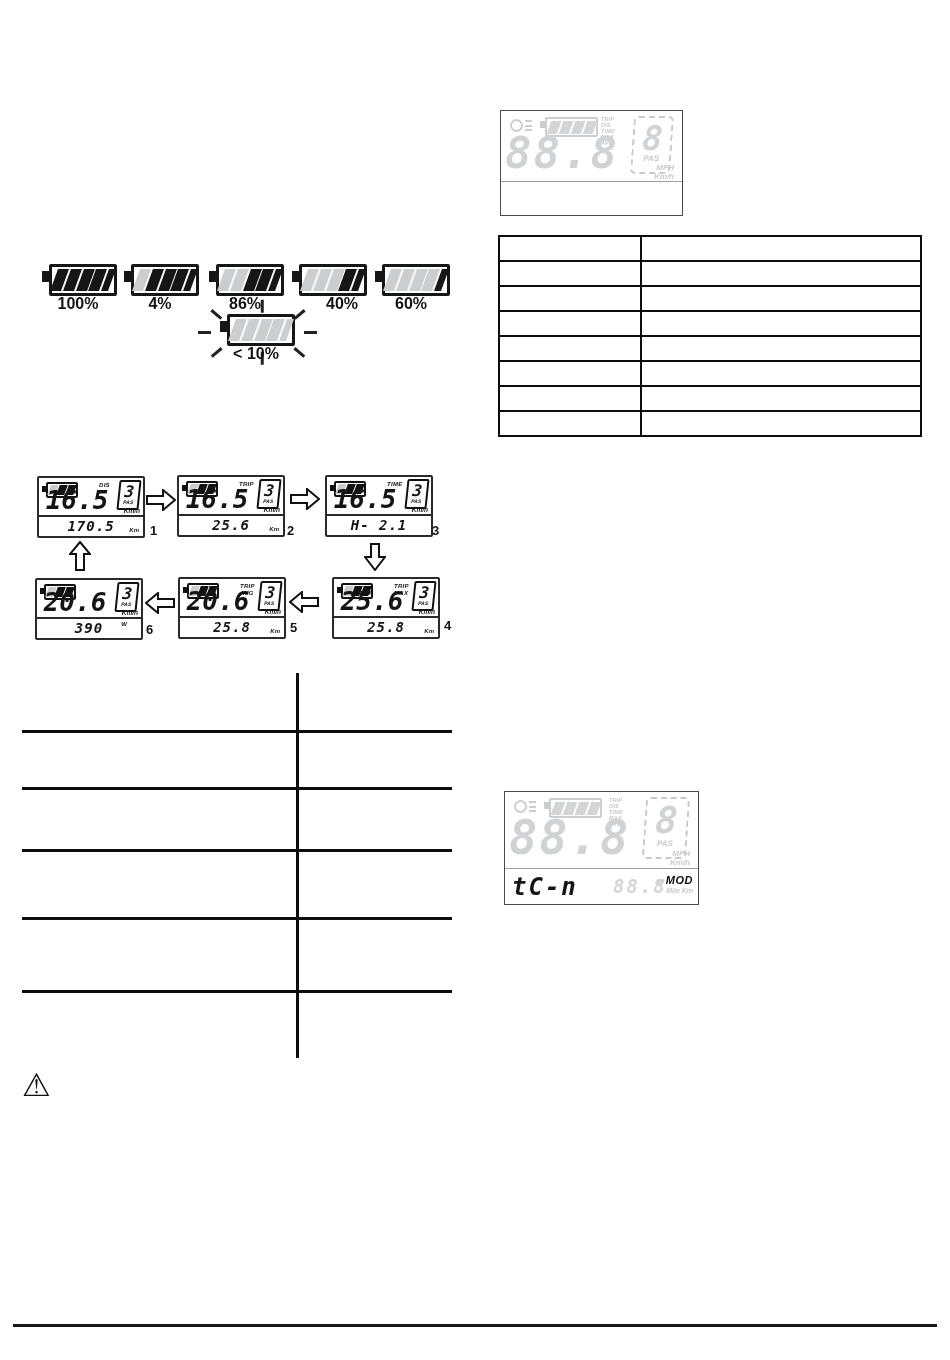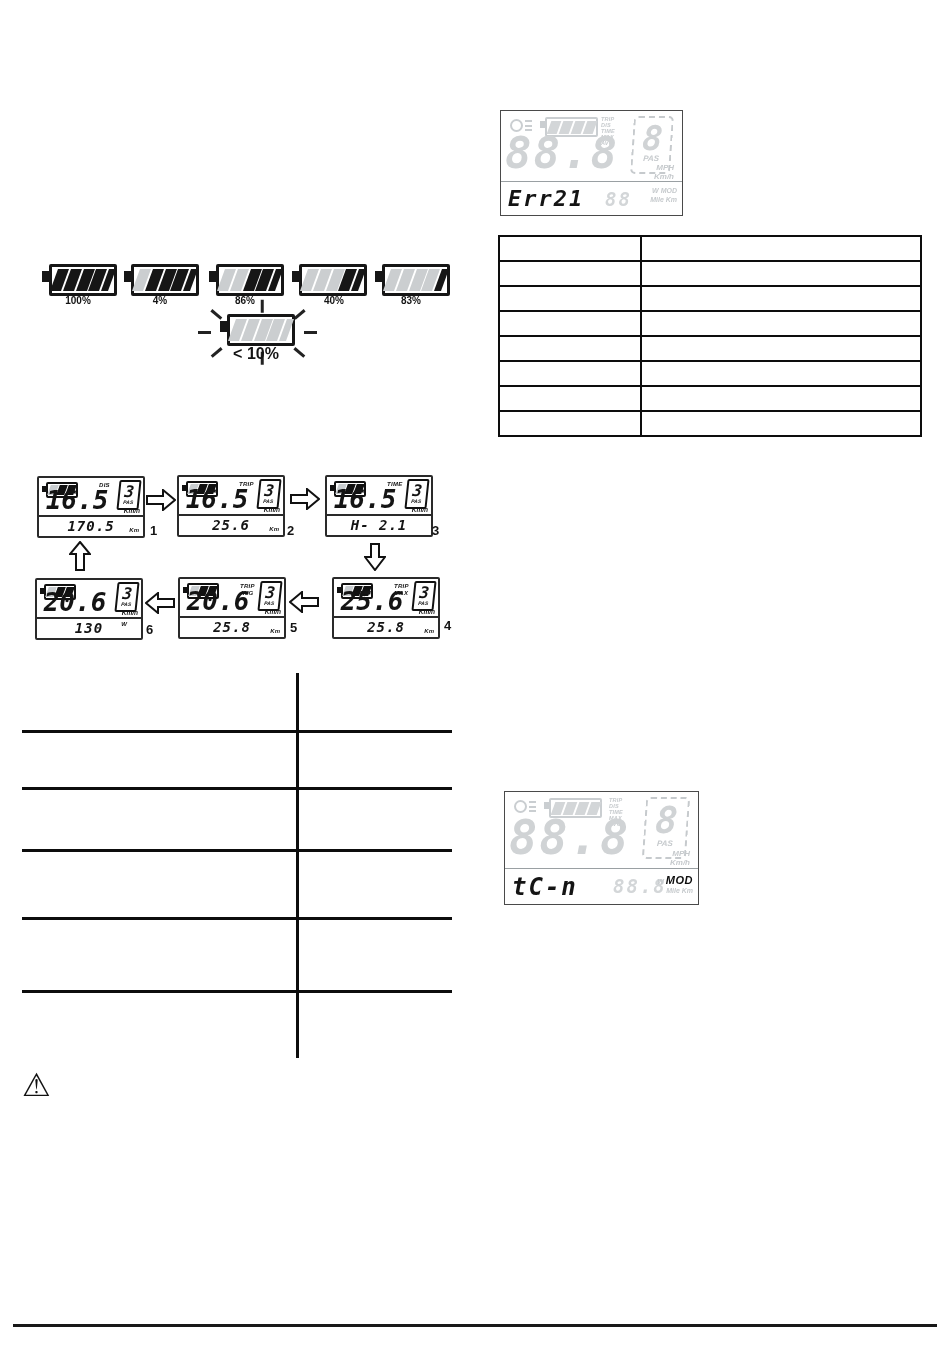--- a/index.html
+++ b/index.html
@@ -8,21 +8,21 @@
   
   .bat{position:absolute;width:58px;height:22px;border:3px solid #161616;border-radius:2px;display:flex;gap:2px;padding:2px;background:#fff;}
   .bat::before{content:"";position:absolute;left:-10px;top:4px;width:8px;height:11px;background:#161616;}
   .bat .seg{flex:1;background:#cbced0;transform:skewX(-20deg);}
   .bat .tip{width:7px;background:#cbced0;transform:skewX(-20deg);}
   .bat[data-fill="4"] .seg{background:#161616;}
   .bat[data-fill="3"] .seg:nth-of-type(n+2){background:#161616;}
   .bat[data-fill="2"] .seg:nth-of-type(n+3){background:#161616;}
   .bat[data-fill="1"] .seg:nth-of-type(4){background:#161616;}
   .bat:not([data-fill="none"]) .tip{background:#161616;}
-  .batlabel{position:absolute;font-weight:bold;font-size:10px;width:70px;text-align:center;}
+  .batlabel{position:absolute;font-weight:bold;font-size:16px;width:70px;text-align:center;}
   .ray{position:absolute;width:13px;height:2.5px;background:#222;}
 
   
   .lcd{position:absolute;width:104px;height:58px;border:2.5px solid #2a2a2a;border-radius:2px;background:#fff;}
   .lcd-top{position:relative;height:37px;}
   .lcd-bot{position:relative;height:18.5px;border-top:2px solid #2a2a2a;display:flex;align-items:center;justify-content:center;}
   .mbat{position:absolute;left:7px;top:4px;width:26px;height:10px;border:2px solid #111;border-radius:2px;display:flex;gap:1px;padding:1px;}
   .mbat::before{content:"";position:absolute;left:-6px;top:2px;width:4px;height:6px;background:#111;}
   .mbat i{flex:1;background:#111;transform:skewX(-20deg);}
   .mbat i:first-child{background:#c9cdd0;}
@@ -108,30 +108,30 @@
       </div>
     <span class="batlabel" style="left:210px;top:295px">86%</span>
 
     <div class="bat" style="left:299px;top:264px" data-fill="1">
         <i class="seg"></i>
         <i class="seg"></i>
         <i class="seg"></i>
         <i class="seg"></i>
         <i class="tip"></i>
       </div>
-    <span class="batlabel" style="left:299px;top:295px">40%</span>
+    <span class="batlabel" style="left:307px;top:295px">40%</span>
 
     <div class="bat" style="left:382px;top:264px" data-fill="0">
         <i class="seg"></i>
         <i class="seg"></i>
         <i class="seg"></i>
         <i class="seg"></i>
         <i class="tip"></i>
       </div>
-    <span class="batlabel" style="left:376px;top:295px">83%</span>
+    <span class="batlabel" style="left:376px;top:295px">60%</span>
 
     <div style="position:absolute;left:200px;top:304px;width:116px;height:60px">
       <i class="ray" style="left:10px;top:9px;transform:rotate(40deg)"></i>
       <i class="ray" style="left:56px;top:1px;transform:rotate(90deg)"></i>
       <i class="ray" style="left:93px;top:9px;transform:rotate(-40deg)"></i>
       <i class="ray" style="left:-2px;top:27px"></i>
       <i class="ray" style="left:104px;top:27px"></i>
       <i class="ray" style="left:10px;top:47px;transform:rotate(-40deg)"></i>
       <i class="ray" style="left:56px;top:53px;transform:rotate(90deg)"></i>
       <i class="ray" style="left:93px;top:47px;transform:rotate(40deg)"></i>
@@ -285,21 +285,21 @@
             <b></b>
           </span>
         <span class="speed">20.6</span>
         <span class="pasbox">
             <b class="pasnum">3</b>
             <b class="paslbl">PAS</b>
           </span>
         <span class="kmh">Km/h</span>
       </div>
       <div class="lcd-bot">
-        <span class="bval">130</span>
+        <span class="bval">390</span>
         <span class="bunit w-sup">W</span>
       </div>
     </div>
     <span class="fnum" style="left:146px;top:622px">6</span>
 
     <svg class="arrow" style="left:146px;top:489px" width="30" height="22">
         <polygon points="1,7 17,7 17,1 29,11 17,21 17,15 1,15" fill="#fff" stroke="#111" stroke-width="2"></polygon>
       </svg>
     <svg class="arrow" style="left:290px;top:488px" width="30" height="22">
         <polygon points="1,7 17,7 17,1 29,11 17,21 17,15 1,15" fill="#fff" stroke="#111" stroke-width="2"></polygon>
@@ -352,28 +352,20 @@
       <span class="gspeed">88.8</span>
       <span class="gpasbox">
           <b class="gpasnum">8</b>
           <b class="gpaslbl">PAS</b>
         </span>
       <span class="gunits">
           <b style="display:block">MPH</b>
           <b style="display:block">Km/h</b>
         </span>
     </div>
-    <div class="gbot" style="height:31px">
-      <span class="code">Err21</span>
-      <span class="gdigits">88</span>
-      <span class="grlabels">
-          <b style="display:block">W MOD</b>
-          <b style="display:block">Mile Km</b>
-        </span>
-    </div>
   </div>
 
   <div class="rtable">
     <div class="row">
         <div class="c1"></div>
         <div class="c2"></div>
       </div>
     <div class="row">
         <div class="c1"></div>
         <div class="c2"></div>

